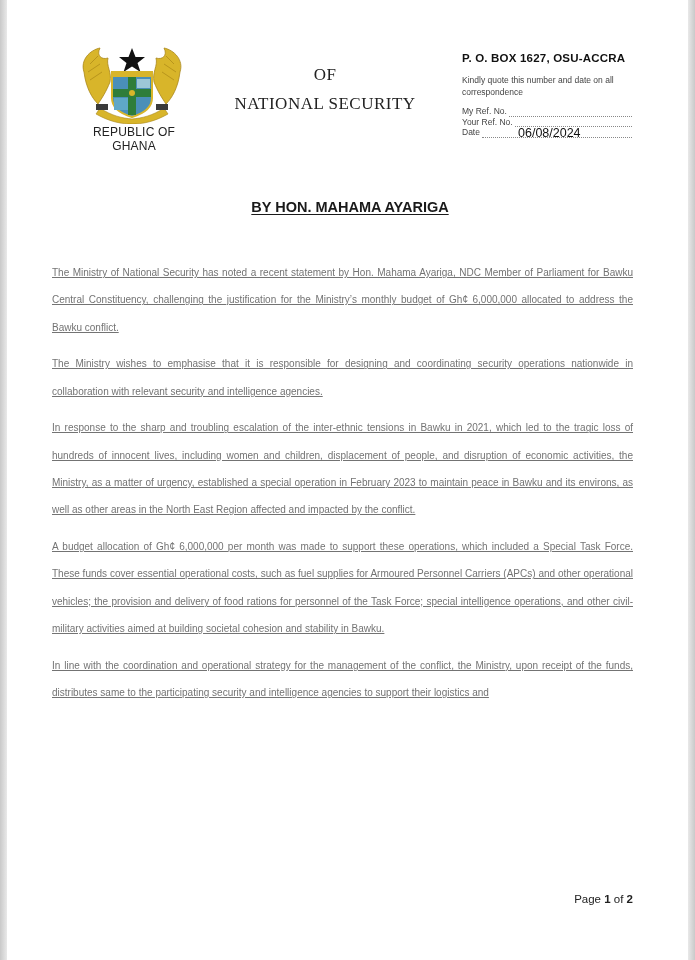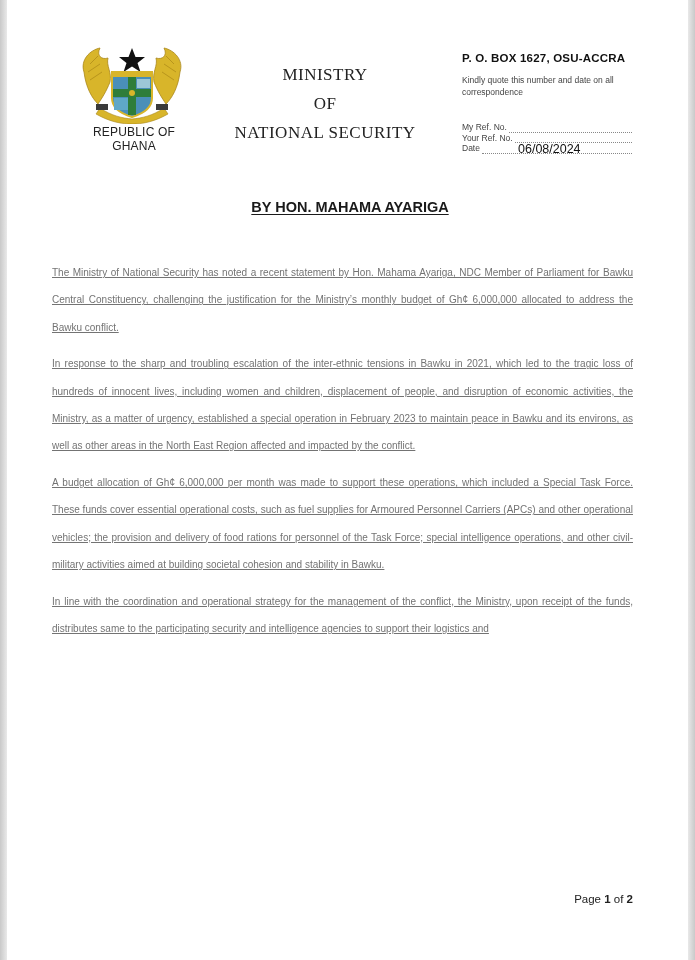--- a/index.html
+++ b/index.html
@@ -23,21 +23,21 @@
     font-size:12px; letter-spacing:0.2px; color:#222;
   }
   .ministry {
     position:absolute; left:210px; top:60px; width:230px; text-align:center;
     font-family:"Liberation Serif", serif; font-size:17px; color:#222;
     line-height:29px; letter-spacing:0.5px;
   }
   .contact { position:absolute; left:462px; top:52px; width:170px; color:#333; }
   .pobox { font-weight:bold; font-size:11.5px; color:#111; letter-spacing:0.2px; }
   .quote { font-size:8.5px; line-height:12px; margin-top:10px; color:#444; }
-  .refs { margin-top:24px; font-size:8.5px; line-height:10.5px; color:#444; }
+  .refs { margin-top:8px; font-size:8.5px; line-height:10.5px; color:#444; }
   .ref-row { display:flex; align-items:flex-end; white-space:nowrap; position:relative; }
   .dots { flex:1; border-bottom:1px dotted #888; margin-left:2px; height:7px; }
   .date-value {
     position:absolute; left:56px; bottom:-1px; font-size:12.5px; color:#111;
     background:transparent;
   }
 
   
   .title {
     position:absolute; left:40px; top:196px; width:620px; text-align:center;
@@ -81,21 +81,20 @@
   <circle cx="56" cy="51" r="3" fill="#d8b52a"></circle>
 
   <path d="M24 66 C36 74 46 76 56 77 C66 76 76 74 88 66 L92 72 C78 80 66 82 56 82 C46 82 34 80 20 72 Z" fill="#d8b52a" stroke="#a9871a" stroke-width="0.6"></path>
   <rect x="20" y="62" width="12" height="6" fill="#3a3a3a"></rect>
   <rect x="80" y="62" width="12" height="6" fill="#3a3a3a"></rect>
 </svg>
 
 <div class="republic">REPUBLIC OF GHANA</div>
 
 <div class="ministry">
-  <div>MINISTRY</div>
   <div>OF</div>
   <div>NATIONAL SECURITY</div>
 </div>
 
 <div class="contact">
   <div class="pobox">P. O. BOX 1627, OSU-ACCRA</div>
   <div class="quote">Kindly quote this number and date on all correspondence</div>
   <div class="refs">
     <div class="ref-row">
       <span>My Ref. No.</span>
@@ -112,20 +111,21 @@
     </div>
   </div>
 </div>
 
 <div class="title">
   <div>BY HON. MAHAMA AYARIGA</div>
 </div>
 
 <div class="body">
   <p>The Ministry of National Security has noted a recent statement by Hon. Mahama Ayariga, NDC Member of Parliament for Bawku Central Constituency, challenging the justification for the Ministry’s monthly budget of Gh¢ 6,000,000 allocated to address the Bawku conflict.</p>
+  <p>The Ministry wishes to emphasise that it is responsible for designing and coordinating security operations nationwide in collaboration with relevant security and intelligence agencies.</p>
   <p>In response to the sharp and troubling escalation of the inter-ethnic tensions in Bawku in 2021, which led to the tragic loss of hundreds of innocent lives, including women and children, displacement of people, and disruption of economic activities, the Ministry, as a matter of urgency, established a special operation in February 2023 to maintain peace in Bawku and its environs, as well as other areas in the North East Region affected and impacted by the conflict.</p>
   <p>A budget allocation of Gh¢ 6,000,000 per month was made to support these operations, which included a Special Task Force. These funds cover essential operational costs, such as fuel supplies for Armoured Personnel Carriers (APCs) and other operational vehicles; the provision and delivery of food rations for personnel of the Task Force; special intelligence operations, and other civil-military activities aimed at building societal cohesion and stability in Bawku.</p>
   <p>In line with the coordination and operational strategy for the management of the conflict, the Ministry, upon receipt of the funds, distributes same to the participating security and intelligence agencies to support their logistics and</p>
 </div>
 
 <div class="page-num">
   <span>Page</span>
   <b>1</b>
   <span>of</span>
   <b>2</b>

